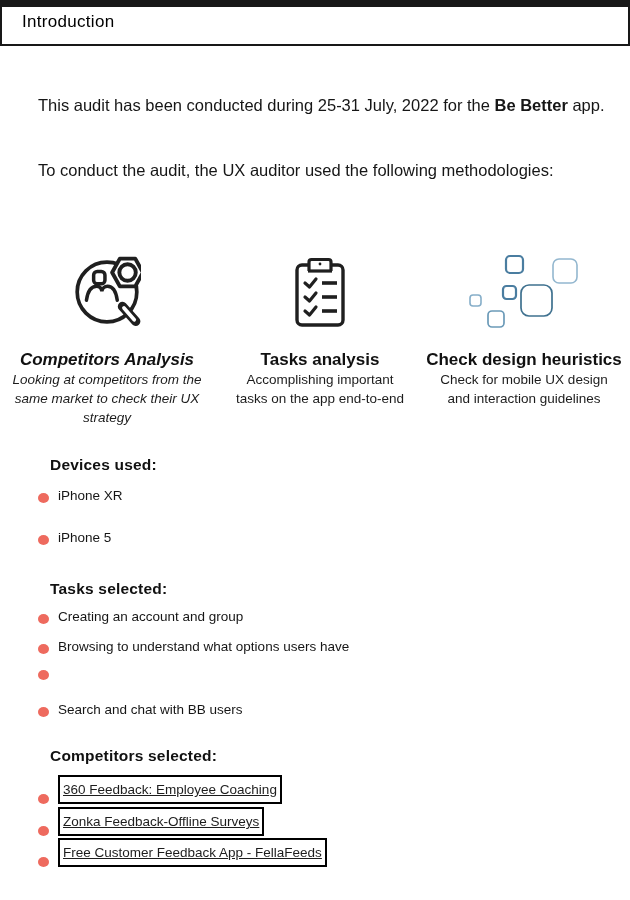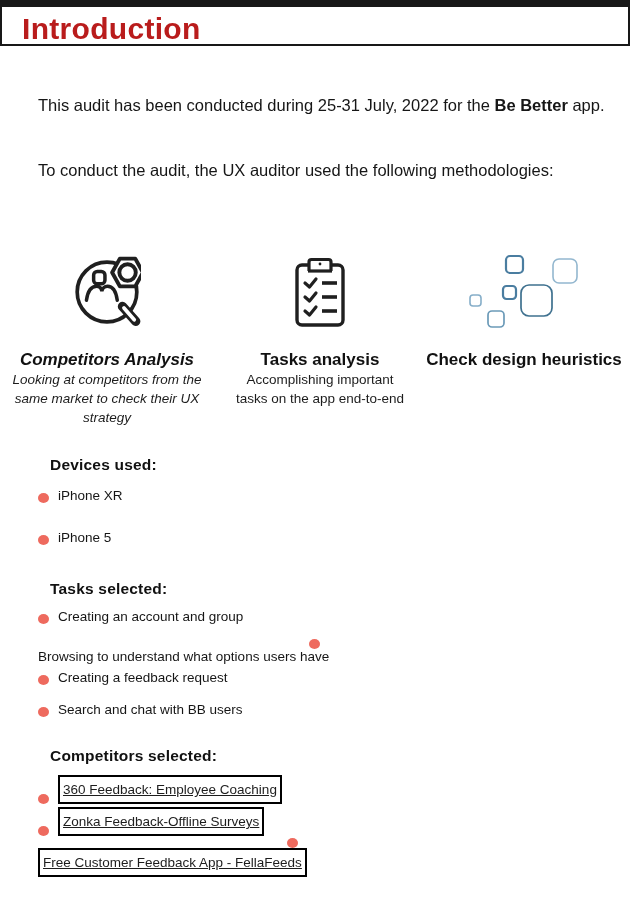--- a/index.html
+++ b/index.html
@@ -10,21 +10,21 @@
     font-family:"Liberation Sans", sans-serif;
     color:#1a1a1a;
     overflow:hidden;
   }
   .top-bar { position:absolute; left:0; top:0; width:630px; height:7px; background:#181818; }
   .header-edge { position:absolute; top:0; width:2px; height:46px; background:#181818; }
   .header-edge.left { left:0; }
   .header-edge.right { right:0; }
   .page-title {
     position:absolute; left:22px; top:12px;
-    font-size:30px; font-weight:bold; letter-spacing:0.3px; color:#b91c1c;
+    font-size:17px; font-weight:normal; letter-spacing:0.3px; color:#000000;
   }
   .header-rule { position:absolute; left:0; top:44px; width:630px; height:2px; background:#181818; }
 
   .intro-p { position:absolute; left:38px; width:580px; font-size:16.5px; line-height:27px; color:#161616; }
   .intro-p1 { top:92px; }
   .intro-p2 { top:157px; width:592px; }
   .bold { font-weight:bold; }
 
   .method-col { position:absolute; top:250px; text-align:center; }
   .method-col.c1 { left:8px;   width:198px;font-style:italic; }
@@ -46,22 +46,22 @@
   .h-competitors { top:747px; }
 
   .bullet-row { position:absolute; left:38px; display:flex; align-items:flex-end; }
   .bullet {
     width:11px; height:10px; border-radius:50%;
     background:#ee6a5e; flex:0 0 auto; margin-right:9px;
   }
   .bullet-label { font-size:13.5px; color:#161616; }
 
   .r-dev1  { top:488px; } .r-dev2  { top:530px; }
-  .r-task1 { top:609px; } .r-task2 { top:639px;flex-direction:column; } .r-task3 { top:670px; } .r-task4 { top:702px; }
-  .r-comp1 { top:775px; } .r-comp2 { top:807px; } .r-comp3 { top:838px;flex-direction:column; }
+  .r-task1 { top:609px; } .r-task2 { top:639px; } .r-task3 { top:670px; } .r-task4 { top:702px; }
+  .r-comp1 { top:775px; } .r-comp2 { top:807px; } .r-comp3 { top:838px; }
 
   .link-box {
     display:inline-block;
     border:2px solid #000;
     padding:4px 3px;
     font-size:13.5px; line-height:17px;
     color:#1d1d1d;
     text-decoration:underline;
     cursor:pointer;
   }
@@ -119,20 +119,21 @@
     <svg width="120" height="85" viewBox="0 0 120 85" fill="none">
       <rect x="42" y="6" width="17" height="17" rx="4" stroke="#4a7da0" stroke-width="2.2"></rect>
       <rect x="89" y="9" width="24" height="24" rx="6" stroke="#93b7cf" stroke-width="1.6"></rect>
       <rect x="6" y="45" width="11" height="11" rx="3" stroke="#86aec9" stroke-width="1.6"></rect>
       <rect x="39" y="36" width="13" height="13" rx="3.5" stroke="#4a7da0" stroke-width="2.2"></rect>
       <rect x="57" y="35" width="31" height="31" rx="8" stroke="#3f718f" stroke-width="1.7"></rect>
       <rect x="24" y="61" width="16" height="16" rx="4" stroke="#6b9ab8" stroke-width="1.7"></rect>
     </svg>
   </div>
   <div class="m-title">Check design heuristics</div>
+  <div class="m-desc">Check for mobile UX design and interaction guidelines</div>
 </div>
 
 <div class="section-heading h-devices">Devices used:</div>
 <div class="bullet-row r-dev1">
   <span class="bullet"></span>
   <span class="bullet-label">iPhone XR</span>
 </div>
 <div class="bullet-row r-dev2">
   <span class="bullet"></span>
   <span class="bullet-label">iPhone 5</span>
@@ -142,21 +143,20 @@
 <div class="bullet-row r-task1">
   <span class="bullet"></span>
   <span class="bullet-label">Creating an account and group</span>
 </div>
 <div class="bullet-row r-task2">
   <span class="bullet"></span>
   <span class="bullet-label">Browsing to understand what options users have</span>
 </div>
 <div class="bullet-row r-task3">
   <span class="bullet"></span>
-  <span class="bullet-label">Creating a feedback request</span>
 </div>
 <div class="bullet-row r-task4">
   <span class="bullet"></span>
   <span class="bullet-label">Search and chat with BB users</span>
 </div>
 
 <div class="section-heading h-competitors">Competitors selected:</div>
 <div class="bullet-row r-comp1">
   <span class="bullet"></span>
   <span class="link-box">360 Feedback: Employee Coaching</span>

